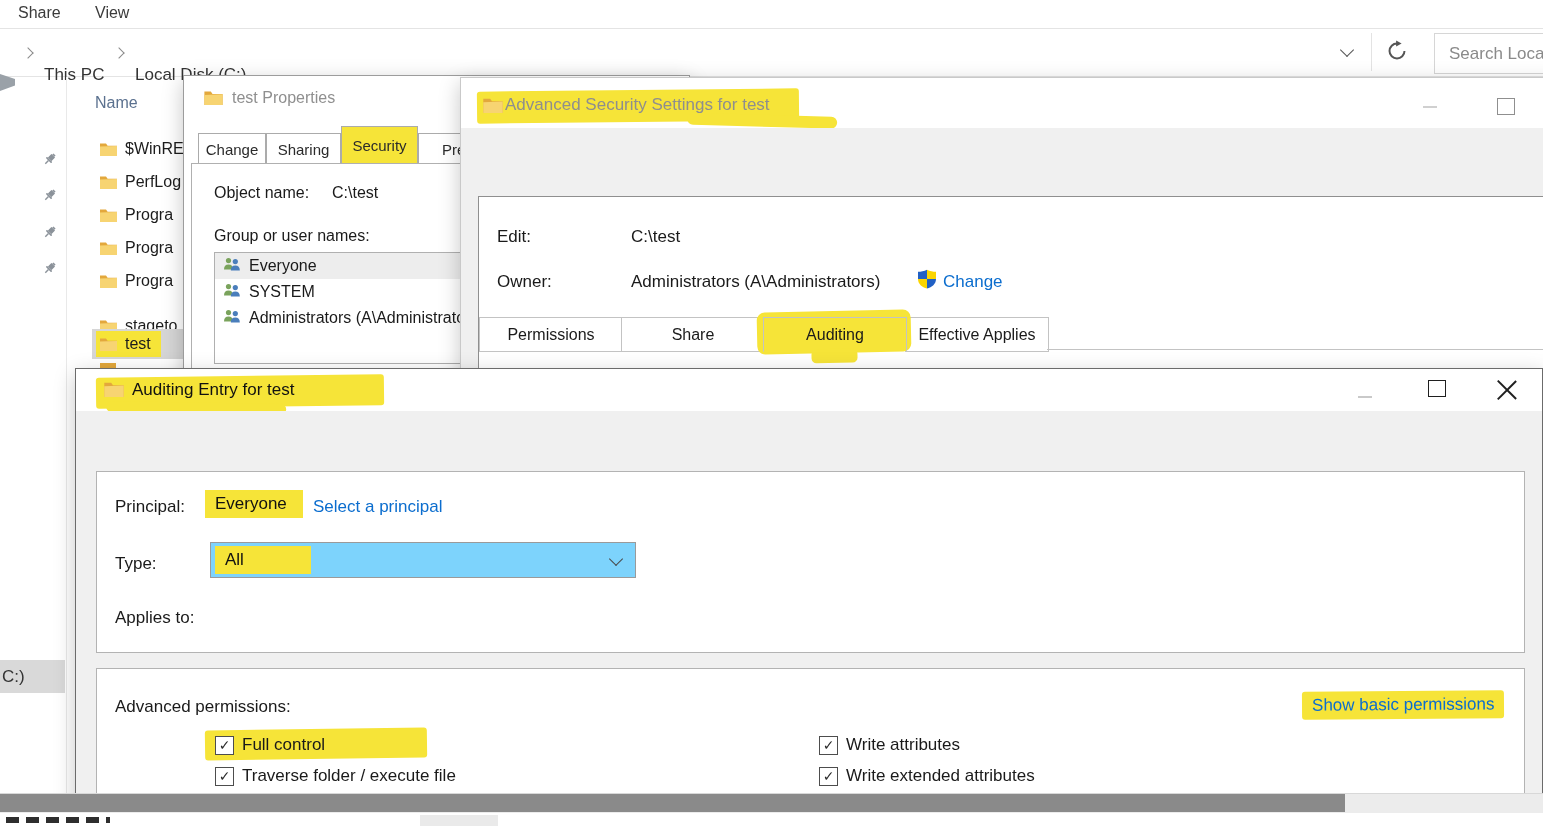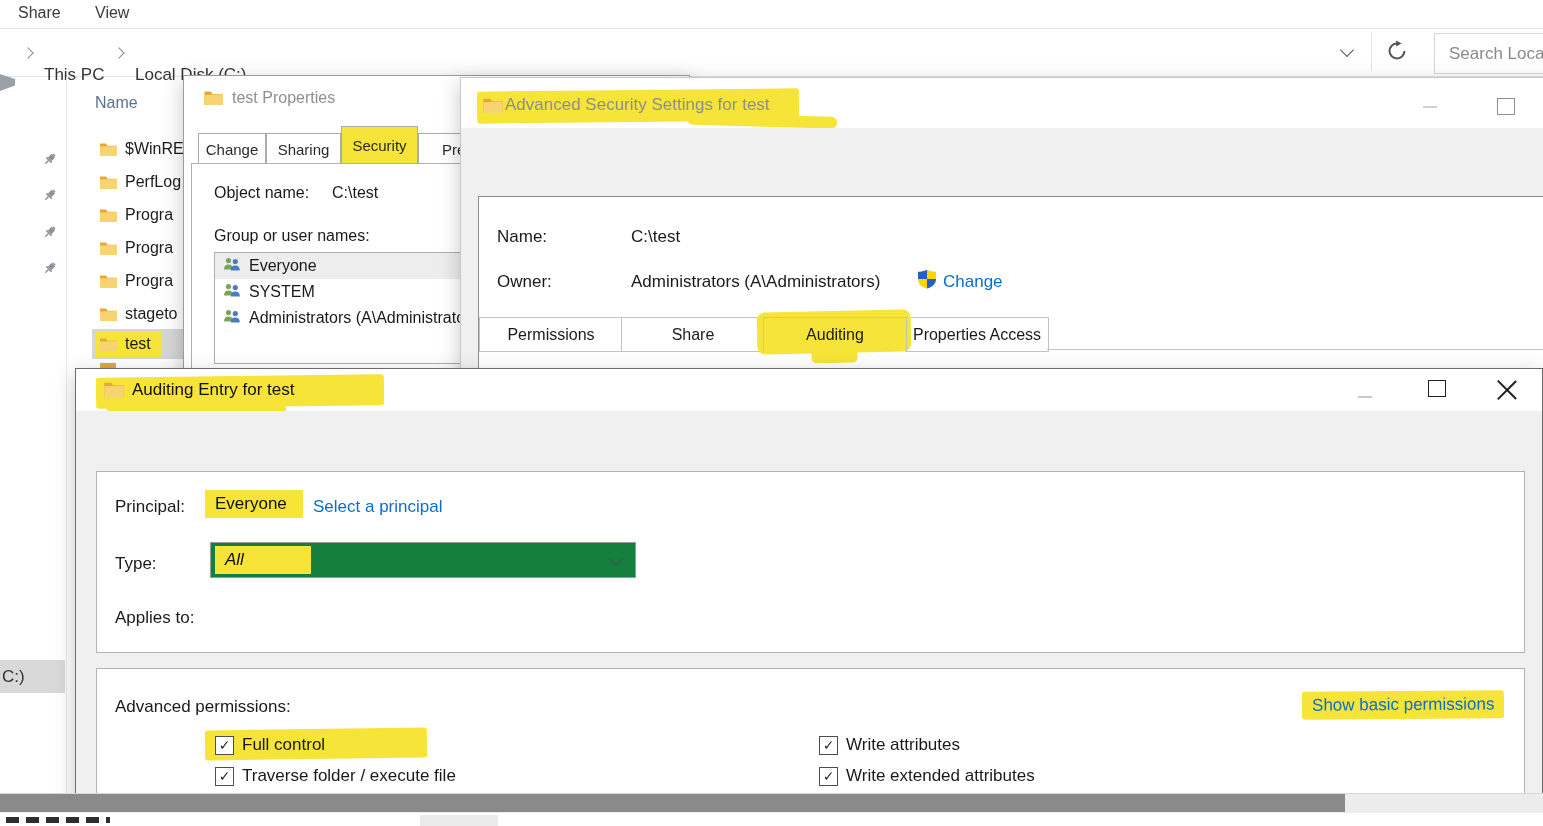--- a/index.html
+++ b/index.html
@@ -74,21 +74,21 @@
   
   #audit{left:75px;top:368px;width:1466px;height:458px;border:1px solid #6b6b6b;z-index:30;overflow:hidden;}
   #audit .title-hl{position:absolute;left:20px;top:7px;width:288px;height:31px;transform:rotate(-0.7deg);border-radius:3px;}
   #audit .title-hl::after{content:"";position:absolute;left:10px;top:26px;width:180px;height:11px;background:#f6e438;transform:rotate(1.6deg);border-radius:6px;}
   #audit .title{position:absolute;left:56px;top:11px;font-size:17px;color:#111;}
   #audit .body{position:absolute;left:0;top:42px;right:0;bottom:0;background:#f0f0f0;}
   #audit .panel1{position:absolute;left:20px;top:60px;width:1427px;height:180px;background:#fff;border:1px solid #b3b3b3;}
   #audit .panel2{position:absolute;left:20px;top:257px;width:1427px;height:340px;background:#fff;border:1px solid #b3b3b3;}
   .flabel{position:absolute;font-size:17px;color:#1a1a1a;}
   .chip{position:absolute;font-size:17px;color:#111;padding:4px 16px 4px 10px;}
-  .combo{position:absolute;width:424px;height:34px;background:#15803d;border:1px solid #9a9a9a;font-style:italic;}
+  .combo{position:absolute;width:424px;height:34px;background:#7dd3fc;border:1px solid #9a9a9a;}
   .combo .cv{position:absolute;left:14px;top:7px;font-size:17px;color:#111;z-index:2;}
   .combo .hl{position:absolute;left:4px;top:3px;height:28px;z-index:1;}
   .combo .chev-down{position:absolute;right:14px;top:11px;border-color:#4a4a4a;}
   .cbrow{position:absolute;display:flex;align-items:center;}
   .cbx{width:17px;height:17px;border:1px solid #4d4d4d;background:#fff;display:flex;align-items:center;justify-content:center;flex:0 0 auto;}
   .cbx::after{content:"✓";font-size:14px;color:#2b2b2b;line-height:1;}
   .cblabel{margin-left:8px;font-size:17px;color:#1a1a1a;white-space:nowrap;}
   .fc-hl{position:absolute;left:108px;top:60px;width:222px;height:30px;transform:rotate(-0.8deg);border-radius:3px;}
   .sbp{position:absolute;left:1205px;top:22px;padding:4px 10px;transform:rotate(-0.4deg);border-radius:3px;}
   .sbp .link{font-size:17px;}
@@ -198,21 +198,21 @@
         </svg></span>
     <span class="file-label">Progra</span>
   </div>
   <div class="file-row" style="top:267px;left:100px;">
     <span class="folder-ic"><svg viewBox="0 0 17 14" width="17" height="14">
           <path d="M0 1.5 h6 l1.6 2.2 H17 V14 H0 z" fill="#e3a83c"></path>
           <path d="M0 4.6 L17 4 V14 H0 z" fill="#f7d472"></path>
         </svg></span>
     <span class="file-label">Progra</span>
   </div>
-  <div class="file-row" style="top:300px;left:100px;">
+  <div class="file-row" style="top:312px;left:100px;">
     <span class="folder-ic"><svg viewBox="0 0 17 14" width="17" height="14">
           <path d="M0 1.5 h6 l1.6 2.2 H17 V14 H0 z" fill="#e3a83c"></path>
           <path d="M0 4.6 L17 4 V14 H0 z" fill="#f7d472"></path>
         </svg></span>
     <span class="file-label">stageto</span>
   </div>
 
   <div class="row-selected" style="top:329px;"></div>
   <div class="file-row" style="top:331px;left:96px;background:#f6e438;padding:0 10px 0 4px;height:26px;">
     <span class="folder-ic"><svg viewBox="0 0 17 14" width="17" height="14">
@@ -288,21 +288,21 @@
   <span class="titlebar-ic" style="left:22px;top:19px;z-index:2;"><svg viewBox="0 0 17 14" width="20" height="16">
         <path d="M0 1.5 h6 l1.6 2.2 H17 V14 H0 z" fill="#e3a83c"></path>
         <path d="M0 4.6 L17 4 V14 H0 z" fill="#f7d472"></path>
       </svg></span>
   <span class="title">Advanced Security Settings for test</span>
   <span class="ctl-min" style="left:962px;top:28px;background:#d0d0d0;"></span>
   <span class="ctl-max dim" style="left:1036px;top:20px;"></span>
 
   <div class="body">
     <div class="panel">
-      <span class="frow-label" style="left:18px;top:30px;">Name:</span>
+      <span class="frow-label" style="left:18px;top:30px;">Edit:</span>
       <span class="frow-value" style="left:152px;top:30px;">C:\test</span>
       <span class="frow-label" style="left:18px;top:75px;">Owner:</span>
       <span class="frow-value" style="left:152px;top:75px;">Administrators (A\Administrators)</span>
       <span class="abs" style="left:438px;top:72px;width:20px;height:20px;">
         <svg viewBox="0 0 20 20" width="20" height="20">
             <clipPath id="sh">
               <path d="M10 .8 C13 2.3 16 2.8 19 2.8 V10 C19 15 15 18.2 10 19.6 C5 18.2 1 15 1 10 V2.8 C4 2.8 7 2.3 10 .8 Z"></path>
             </clipPath>
             <g clip-path="url(#sh)">
               <rect x="0" y="0" width="10" height="10" fill="#2160c4"></rect>
@@ -318,21 +318,21 @@
       <div class="atab" style="left:0px;">
           <span>Permissions</span>
         </div>
       <div class="atab" style="left:142px;">
           <span>Share</span>
         </div>
       <div class="atab active" style="left:284px;">
           <span>Auditing</span>
         </div>
       <div class="atab" style="left:426px;">
-          <span>Properties Access</span>
+          <span>Effective Applies</span>
         </div>
       <div class="tab-underline"></div>
 
       <div class="info">For additional information, double-click an audit entry. To modify an audit entry, select the entry and click Edit (if available).</div>
     </div>
   </div>
 </div>
 
 <div id="audit" class="win">
   <div class="title-hl yellow"></div>

